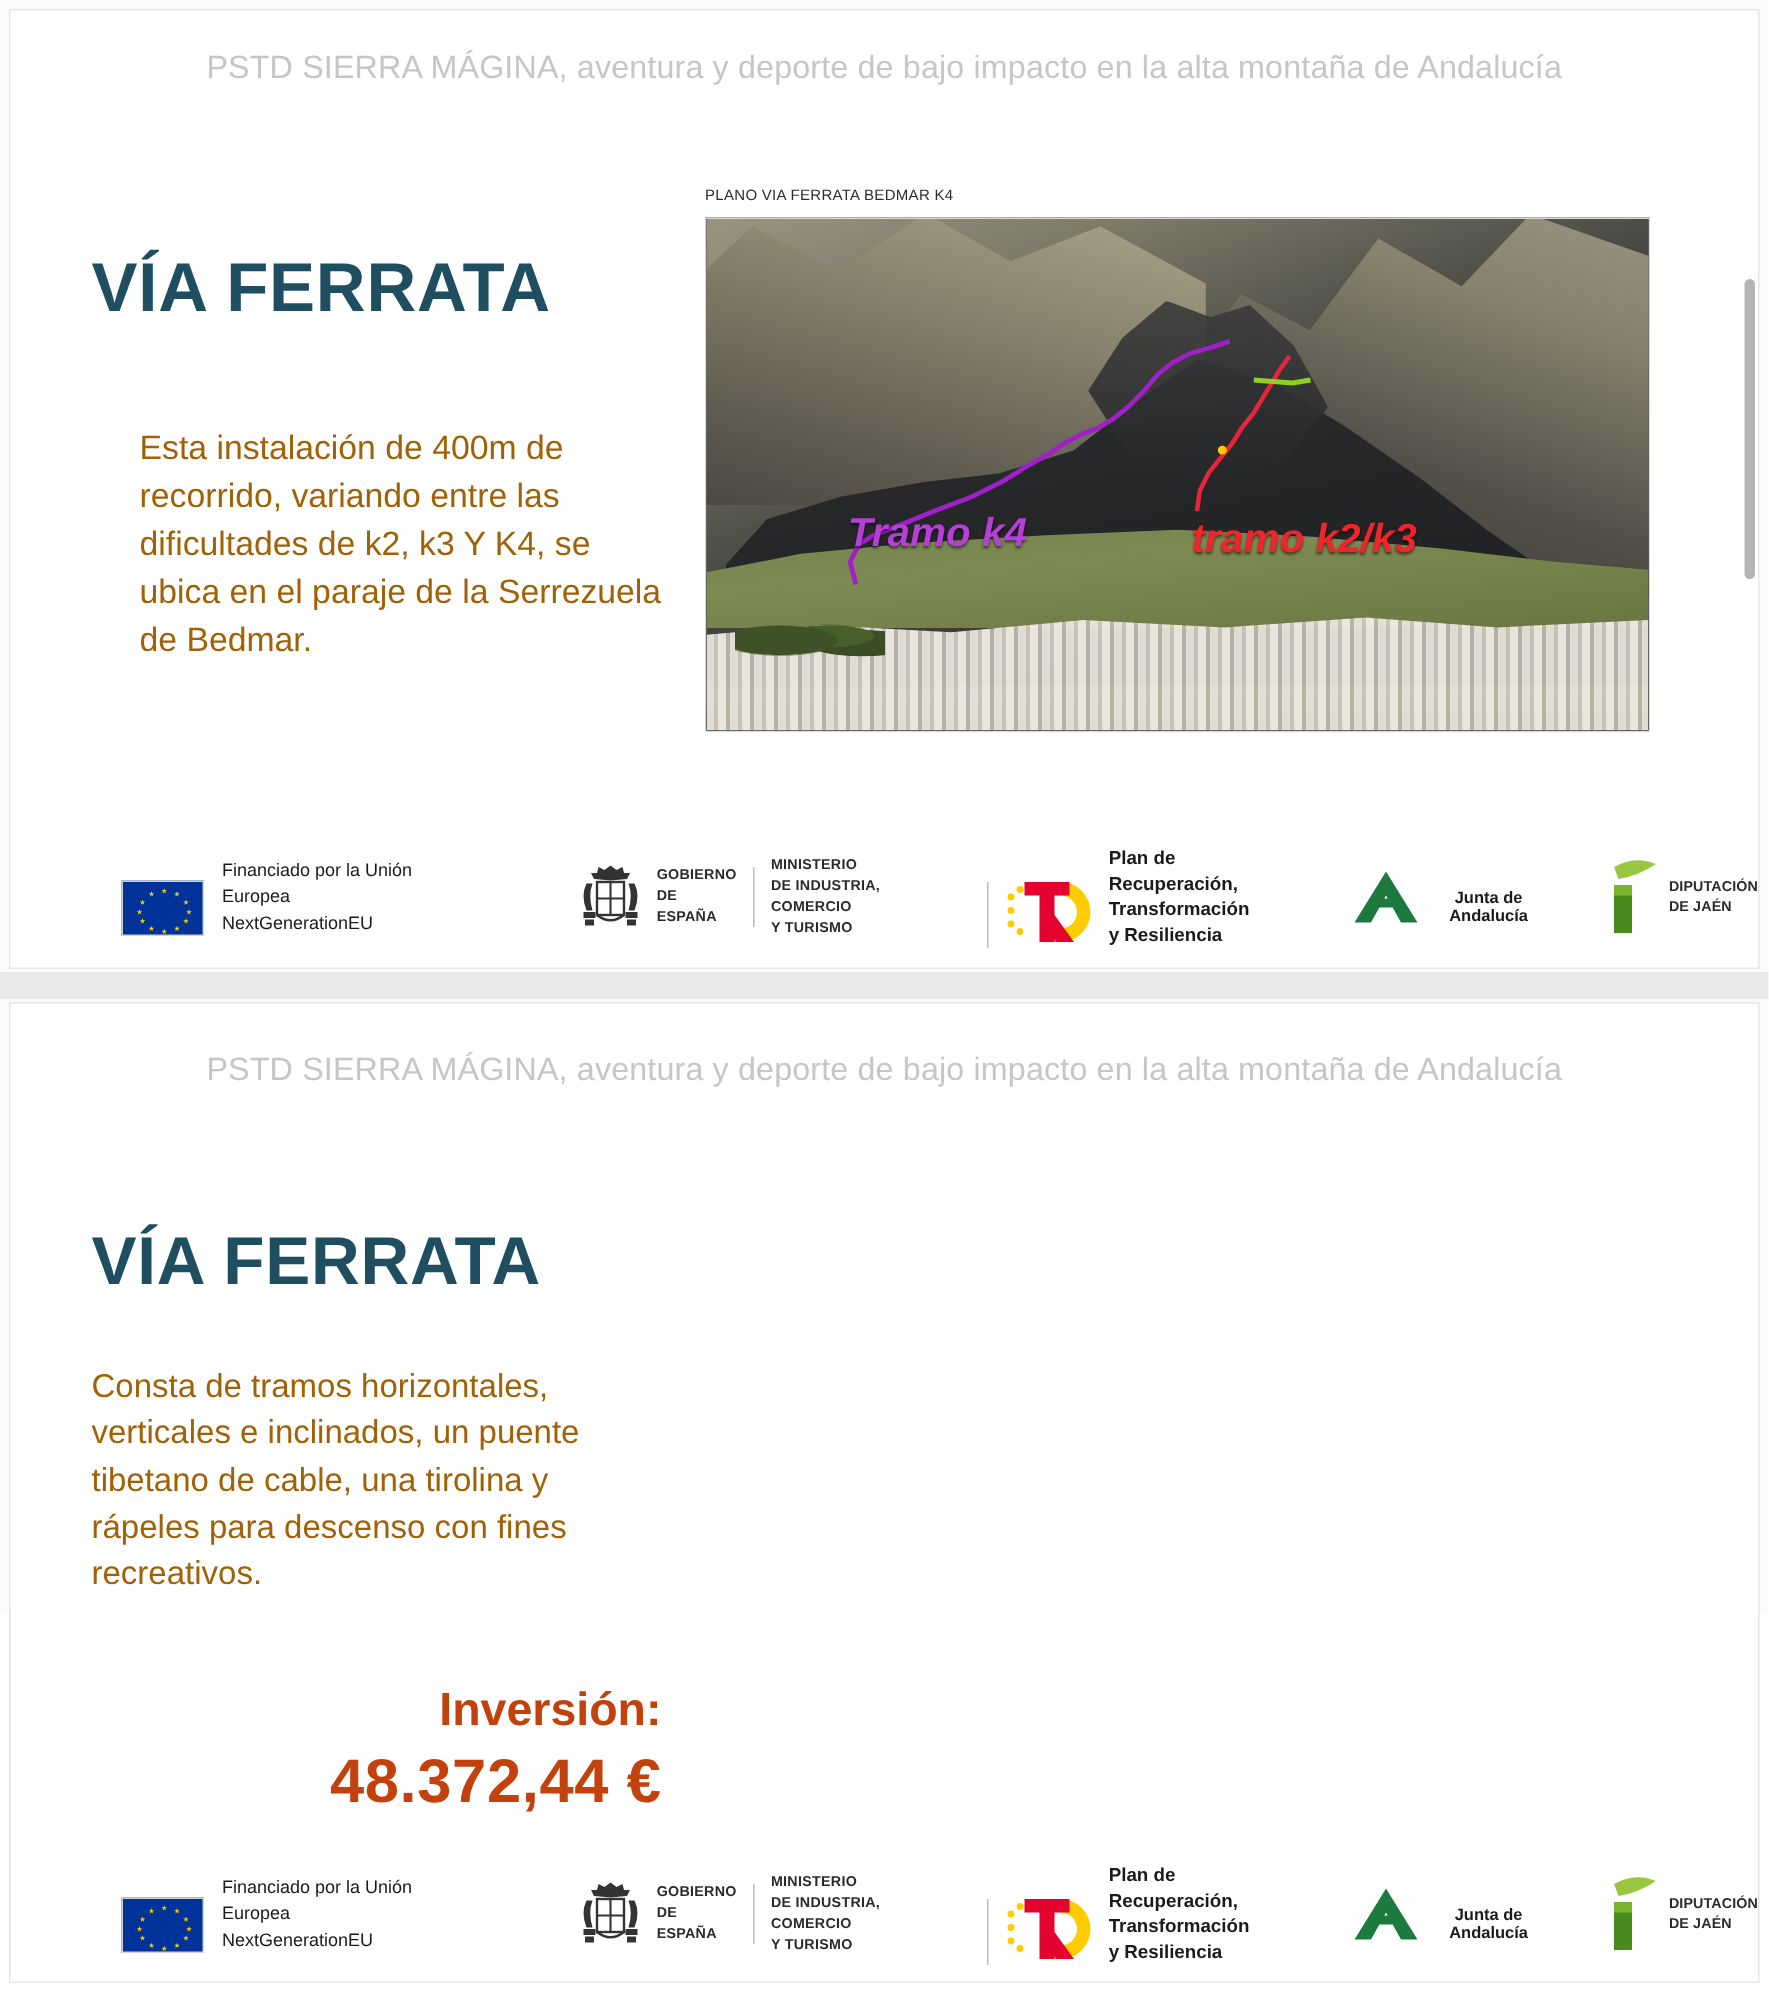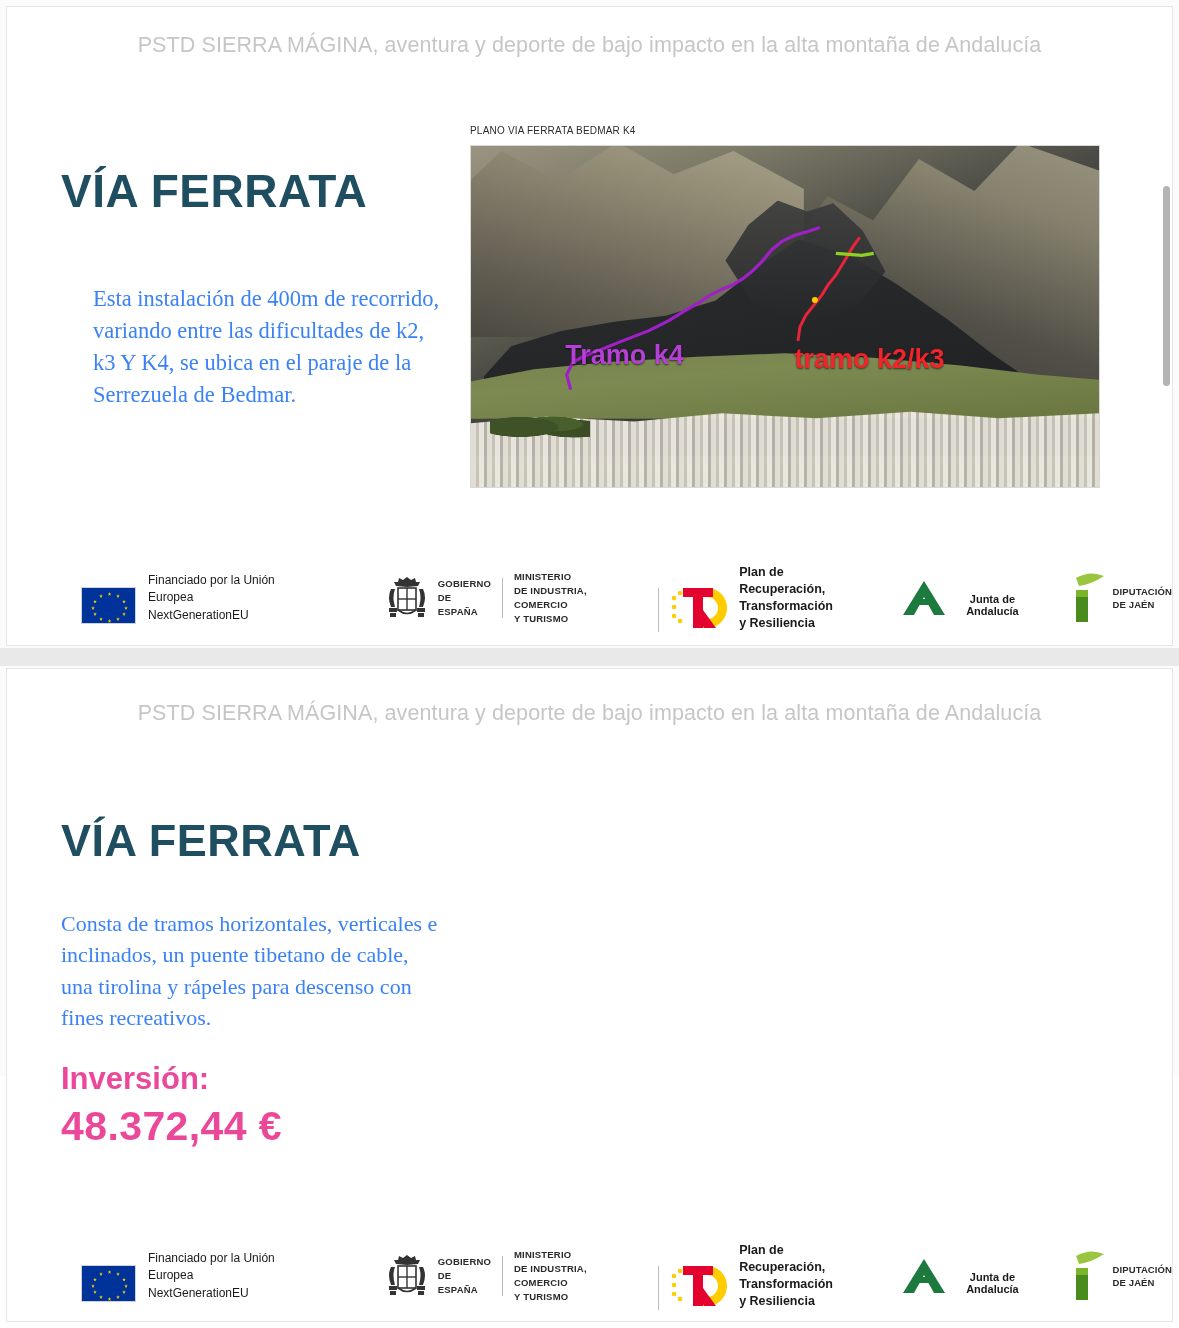--- a/index.html
+++ b/index.html
@@ -50,39 +50,39 @@
   .big-title {
     color: #1f4e60;
     font-size: 46px;
     font-weight: bold;
     letter-spacing: .5px;
     line-height: 1.05;
   }
   #slide-2 .big-title { font-size: 45px; }
 
   .body-text {
-    color: #3b82f6;
+    color: #a16207;
     font-size: 22.5px;
     line-height: 1.42;
-    font-family: Liberation Serif, serif;
+    font-family: Liberation Sans, sans-serif;
   }
   #slide-1 .body-text { margin-top: 68px; padding-left: 32px; }
   #slide-2 .body-text { margin-top: 44px; padding-left: 0; font-size: 22px; }
 
-  .invest-block { margin-top: 28px; text-align: left; color: #ec4899; }
+  .invest-block { margin-top: 58px; text-align: right; color: #c2410c; }
   .invest-label { font-size: 31px; font-weight: bold; }
   .invest-amount { font-size: 41px; font-weight: bold; margin-top: 6px; letter-spacing: .4px; }
 
   
   #fig1 { position: absolute; left: 463px; top: 118px; width: 630px; }
   .fig-caption {
     font-size: 10px; color: #2b2b2b; letter-spacing: .2px;
     margin-bottom: 9px; font-family: "Liberation Sans", sans-serif;
   }
-  .photo { position: relative; overflow: hidden; background: #000000; }
+  .photo { position: relative; overflow: hidden; background: #000000; font-style: italic; }
   #fig1 .photo { width: 630px; height: 343px; border: 1px solid #d8d8d8; }
 
   
   .p1-sky { position:absolute; inset:0;
     background:
       linear-gradient(160deg,#9a9582 0%, #7d7a68 18%, #4a4a44 42%, #3a3a37 60%, #2f2f2d 78%, #2a2a28 100%);
   }
   .p1-ridge-right {
     position:absolute; right:-2%; top:-4%; width:52%; height:78%;
     background: linear-gradient(200deg,#a39d86 0%, #8b8671 28%, #55524a 62%, #3b3934 100%);

